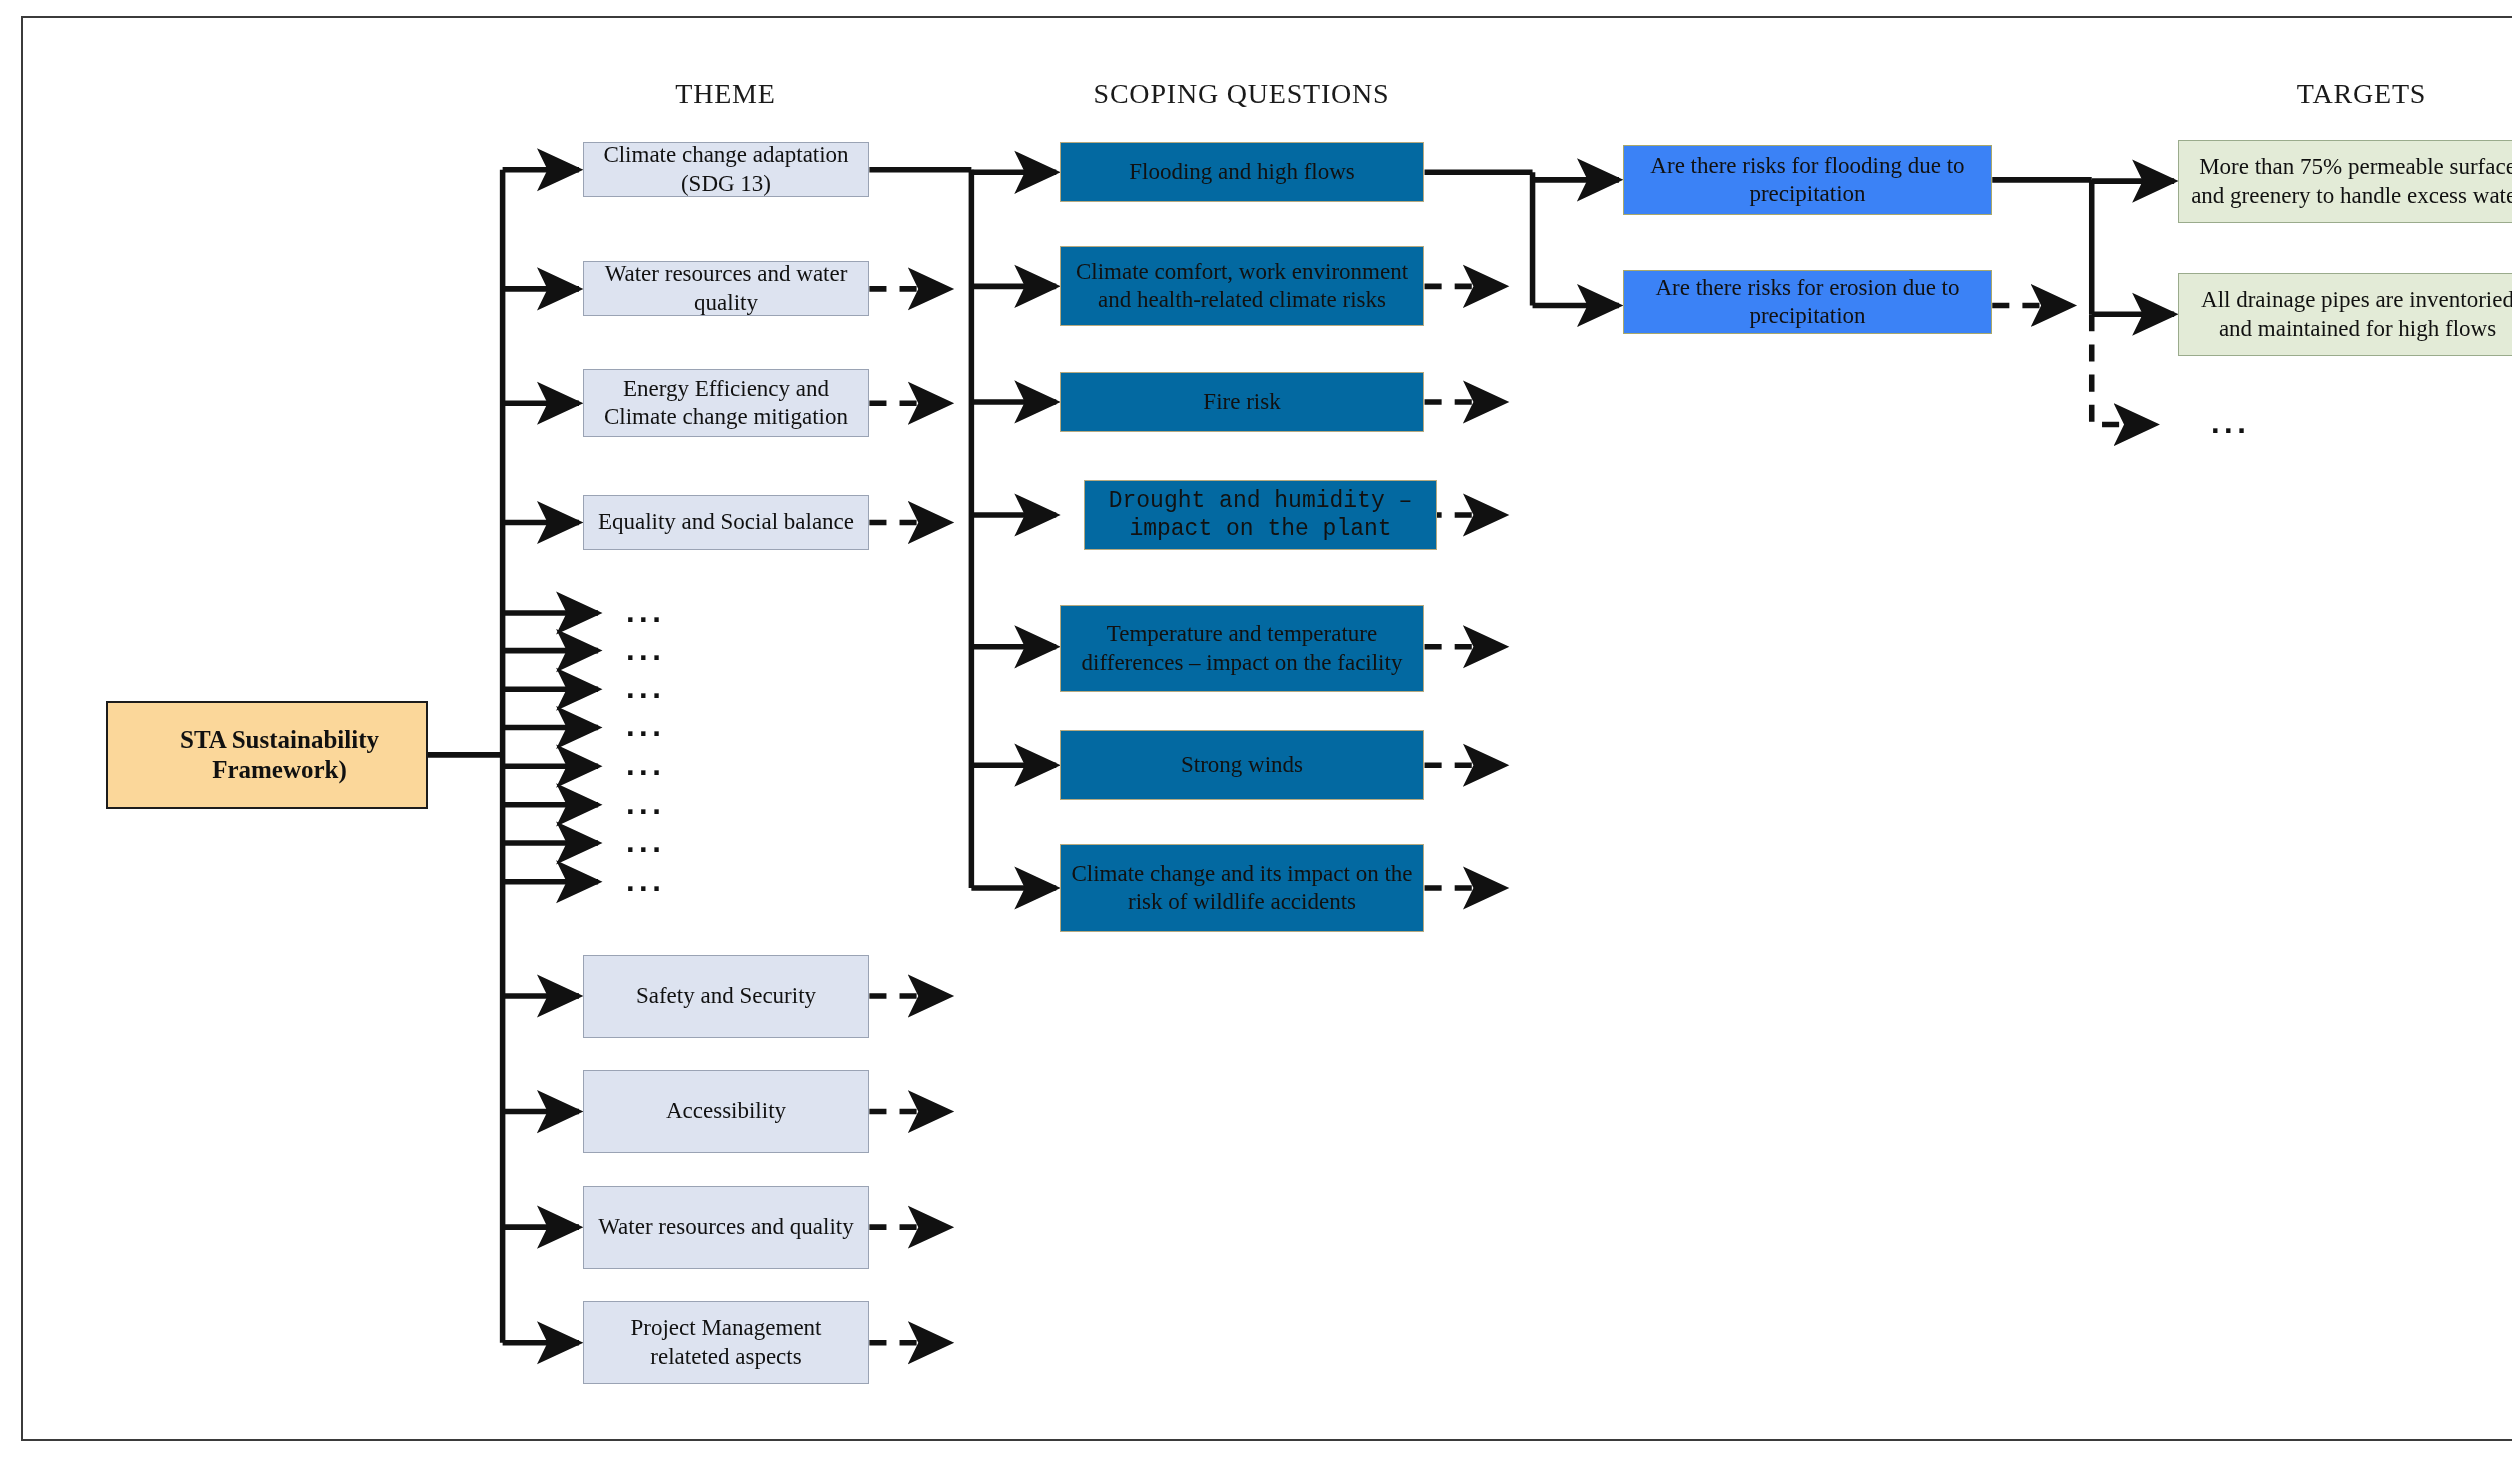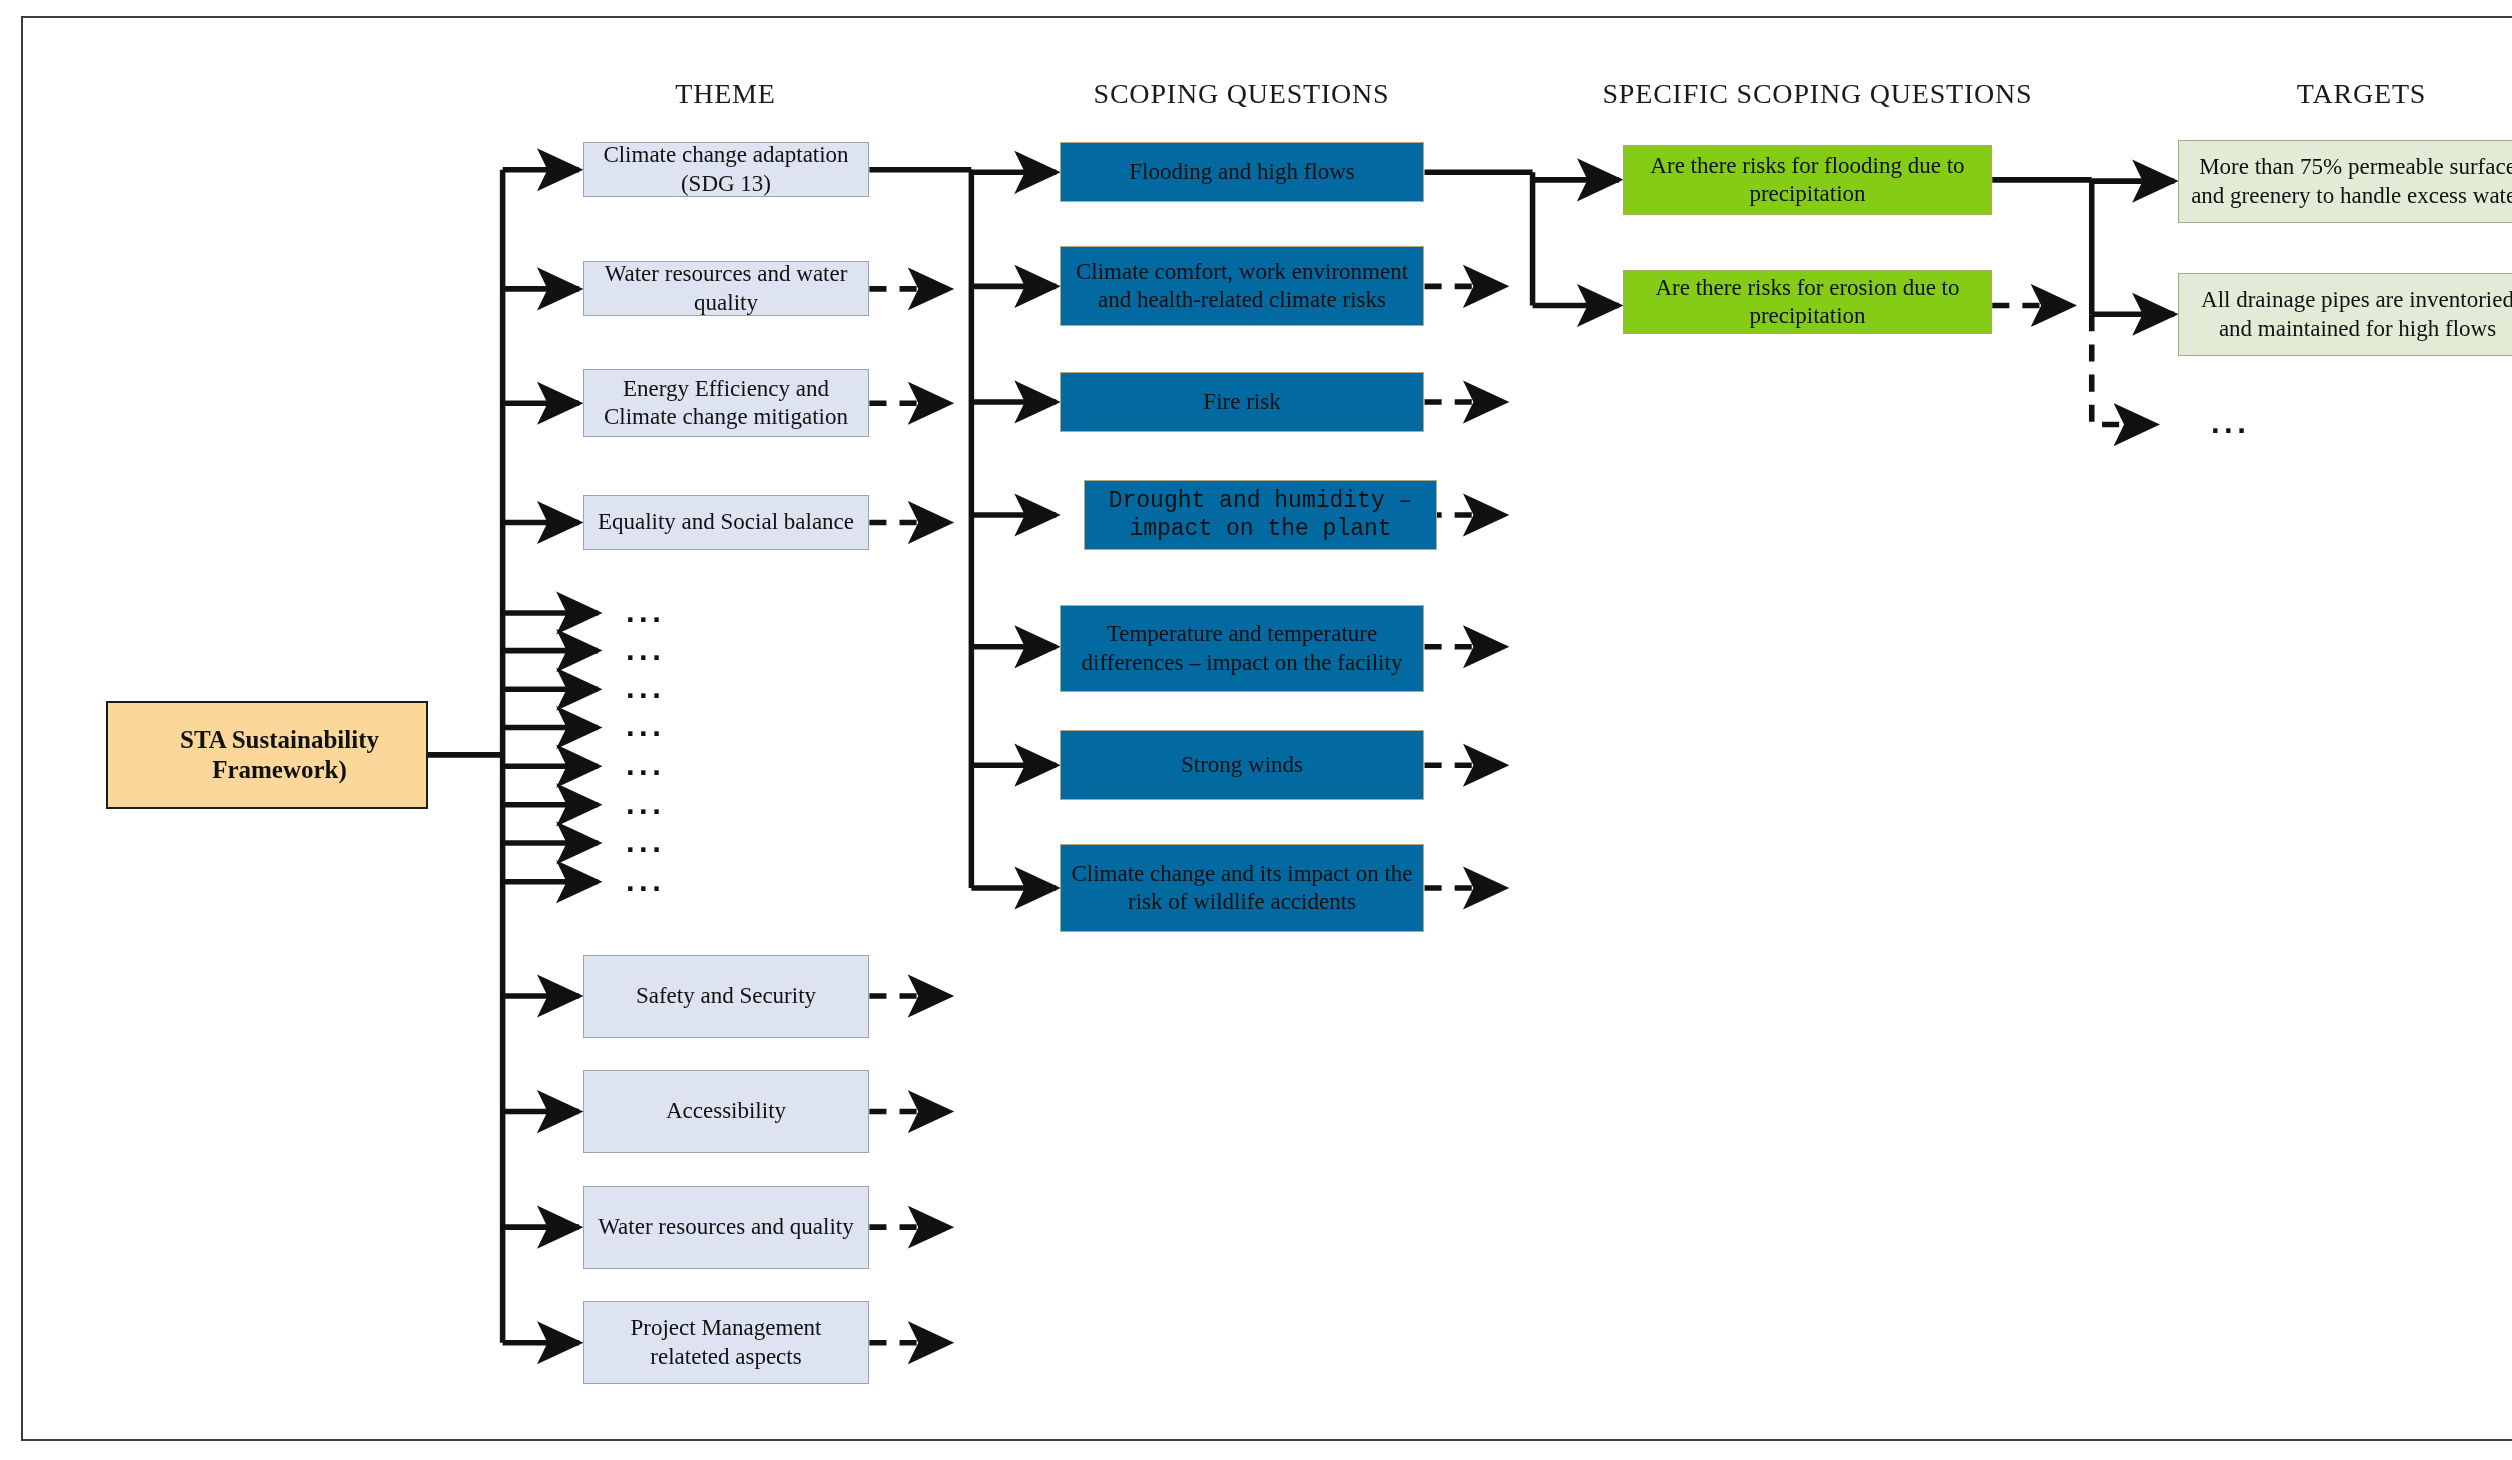--- a/index.html
+++ b/index.html
@@ -66,21 +66,21 @@
     background: #dde3f0;
     border: 1.5px solid #9aa3b4;
     font-size: 23px;
   }
   .node.scoping {
     background: #0369a1;
     border: 1.5px solid #b6a97f;
     font-size: 23px;
   }
   .node.specific {
-    background: #84cc16;
+    background: #3b82f6;
     border: 1.5px solid #a9a86b;
     font-size: 23px;
   }
   .node.target {
     background: #e3ebd7;
     border: 1.5px solid #9aab8c;
     font-size: 23px;
   }
 
   .ellipsis {
@@ -157,21 +157,20 @@
         <path d="M4163,360.5 L4327,360.5" stroke-width="11" marker-end="url(#ah)"></path>
         <path d="M4163,625.5 L4327,625.5" stroke-width="11" marker-end="url(#ah)"></path>
         <path d="M4163,625.5 L4163,845 L4290,845" stroke-width="11" marker-end="url(#ah)" stroke-dasharray="34 26"></path>
         <path d="M5050,360.5 L5222,376" stroke-width="11"></path>
         <path d="M5050,625.5 L5222,634" stroke-width="11"></path>
       </g>
   </svg>
 
   <div class="col-head" style="left: 374px; top: 80px; width: 703px;"><span>THEME</span></div>
   <div class="col-head" style="left: 890px; top: 80px; width: 703px;"><span>SCOPING QUESTIONS</span></div>
-  <div class="col-head" style="left: 1466px; top: 80px; width: 703px;"><span>SPECIFIC SCOPING QUESTIONS</span></div>
   <div class="col-head" style="left: 2010px; top: 80px; width: 703px;"><span>TARGETS</span></div>
   <div class="col-head" style="left: 2417px; top: 80px; width: 703px;"></div>
 
   <div class="node root" style="left: 106px; top: 701px; width: 322px; height: 108px; padding-left: 32px;">
       <span>STA Sustainability Framework)</span>
     </div>
 
   <div id="theme-nodes">
       <div class="node theme" style="left: 583px; top: 142px; width: 286px; height: 55px;">
         <span>Climate change adaptation (SDG 13)</span>

